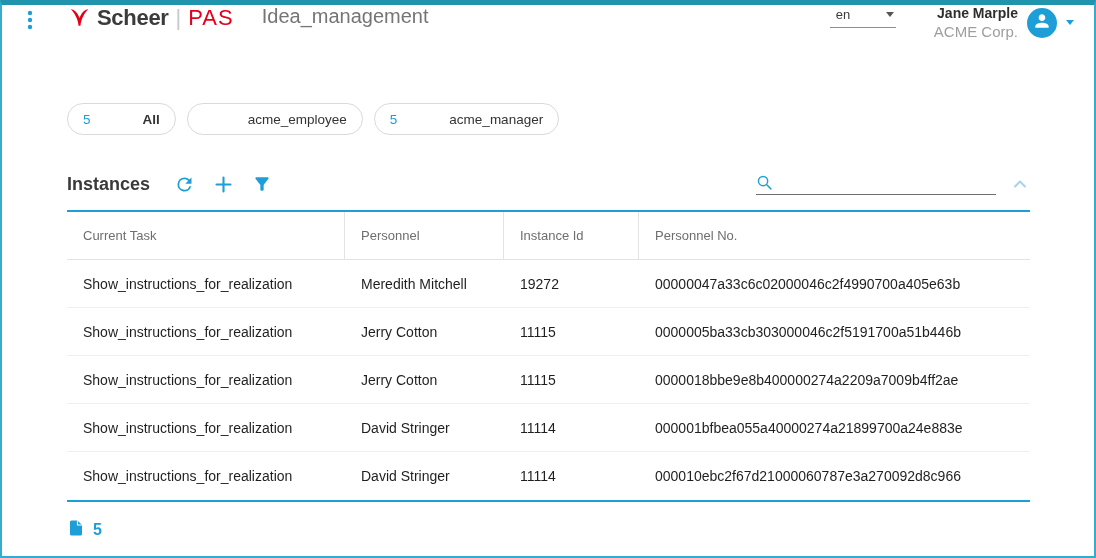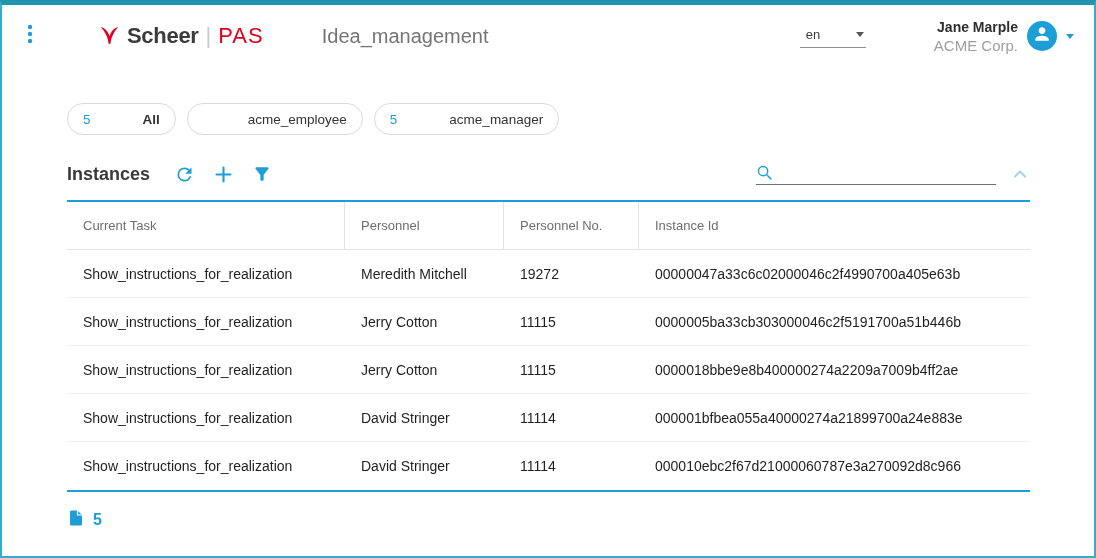--- a/index.html
+++ b/index.html
@@ -4,21 +4,21 @@
 <style>
   * { margin:0; padding:0; box-sizing:border-box; }
   body { background:#cfd8dc; font-family:"Liberation Sans", sans-serif; }
   .page {
     width:1096px; height:558px; background:#fff;
     border:2px solid #35accd; border-top:5px solid #2093ad;
     overflow:hidden; position:relative;
   }
 
   
-  .topbar { display:flex; align-items:center; height:62px; padding:0 20px 0 16px;gap:30px; }
+  .topbar { display:flex; align-items:flex-start; height:62px; padding:0 20px 0 16px; }
   .kebab { cursor:pointer; display:flex; align-items:center; padding:4px; }
   .logo { display:flex; align-items:center; margin-left:26px; }
   .logo-mark { margin-right:6px; display:flex; }
   .logo-scheer { font-size:22px; font-weight:bold; color:#3b3b3b; letter-spacing:-0.3px; }
   .logo-pipe { font-size:22px; color:#c9c9c9; font-weight:300; margin:0 7px; }
   .logo-pas { font-size:22px; color:#e2001a; letter-spacing:1px; }
   .app-title { margin-left:28px; font-size:20px; color:#757575; }
 
   .lang-select {
     margin-left:auto; width:66px; display:flex; justify-content:space-between;
@@ -40,21 +40,21 @@
   .chips { display:flex; gap:11px; margin-top:36px; }
   .chip {
     display:inline-flex; align-items:center; gap:7px; height:32px; padding:0 15px;
     border:1px solid #dadada; border-radius:17px; background:#fff; font-size:13.5px;
     cursor:pointer;
   }
   .chip-count { color:#1d9ed7; }
   .chip-label { color:#333;margin-left:45px; }
   .chip.first .chip-label { font-weight:bold; }
 
-  .toolbar { display:flex; align-items:center; margin-top:22px; height:34px; }
+  .toolbar { display:flex; align-items:center; margin-top:32px; height:34px; }
   .toolbar-title { font-size:18px; font-weight:bold; color:#3a3a3a; margin-right:24px; }
   .tool-icon { color:#1d9ed7; margin-right:18px; cursor:pointer; display:flex; align-items:center; }
   .search-area { margin-left:auto; display:flex; align-items:center; }
   .search-wrap { display:flex; align-items:center; border-bottom:1px solid #6f6f6f; padding-bottom:3px; width:240px; }
   .search-wrap .sicon { color:#1d9ed7; margin-right:6px; display:flex; }
   .search-input { border:none; outline:none; flex:1; font-size:14px; background:transparent; font-family:"Liberation Sans", sans-serif; }
   .collapse-chevron { margin-left:14px; color:#a5d4ea; cursor:pointer; display:flex; }
 
   
   .table { margin-top:9px; border-top:2px solid #1d9ed7; border-bottom:2px solid #1d9ed7; }
@@ -171,22 +171,22 @@
               <path d="M6 15l6-6 6 6" fill="none" stroke="currentColor" stroke-width="2.4" stroke-linecap="round" stroke-linejoin="round"></path>
             </svg>
         </span>
       </div>
     </div>
 
     <div class="table">
       <div class="thead">
         <div class="th">Current Task</div>
         <div class="th">Personnel</div>
+        <div class="th">Instance Id</div>
         <div class="th">Personnel No.</div>
-        <div class="th">Instance Id</div>
       </div>
 
       <div class="tr">
         <div class="td">Show_instructions_for_realization</div>
         <div class="td">Meredith Mitchell</div>
         <div class="td">19272</div>
         <div class="td">00000047a33c6c02000046c2f4990700a405e63b</div>
       </div>
       <div class="tr">
         <div class="td">Show_instructions_for_realization</div>

